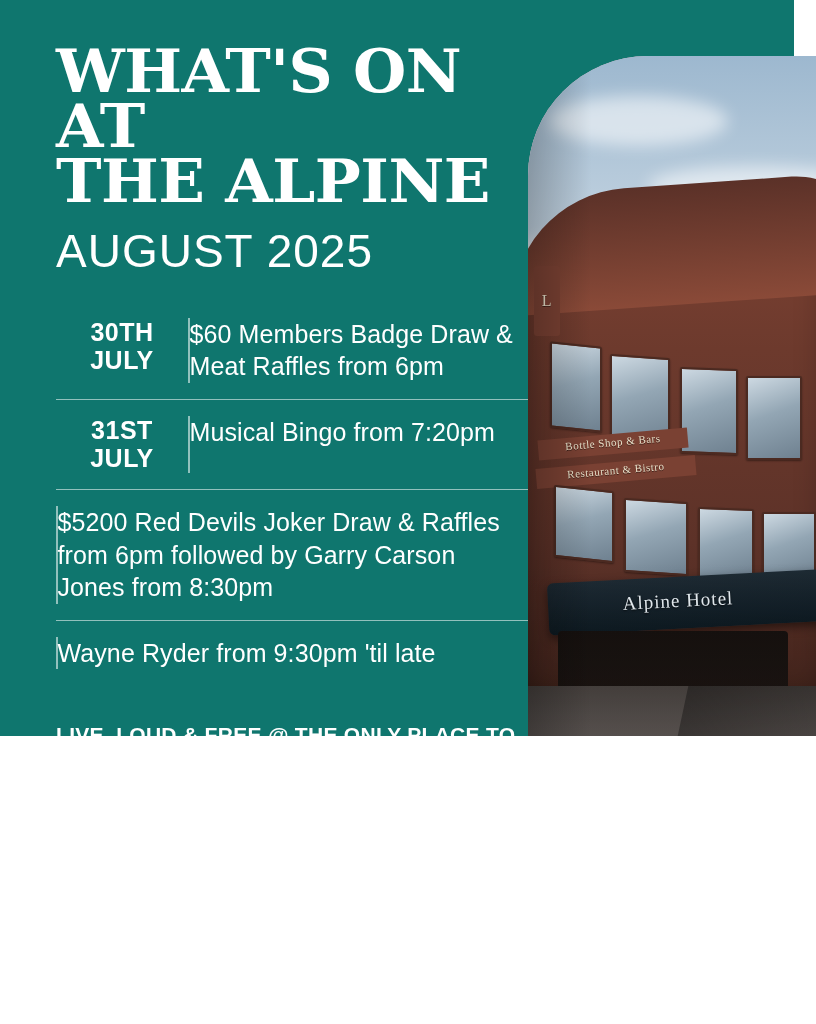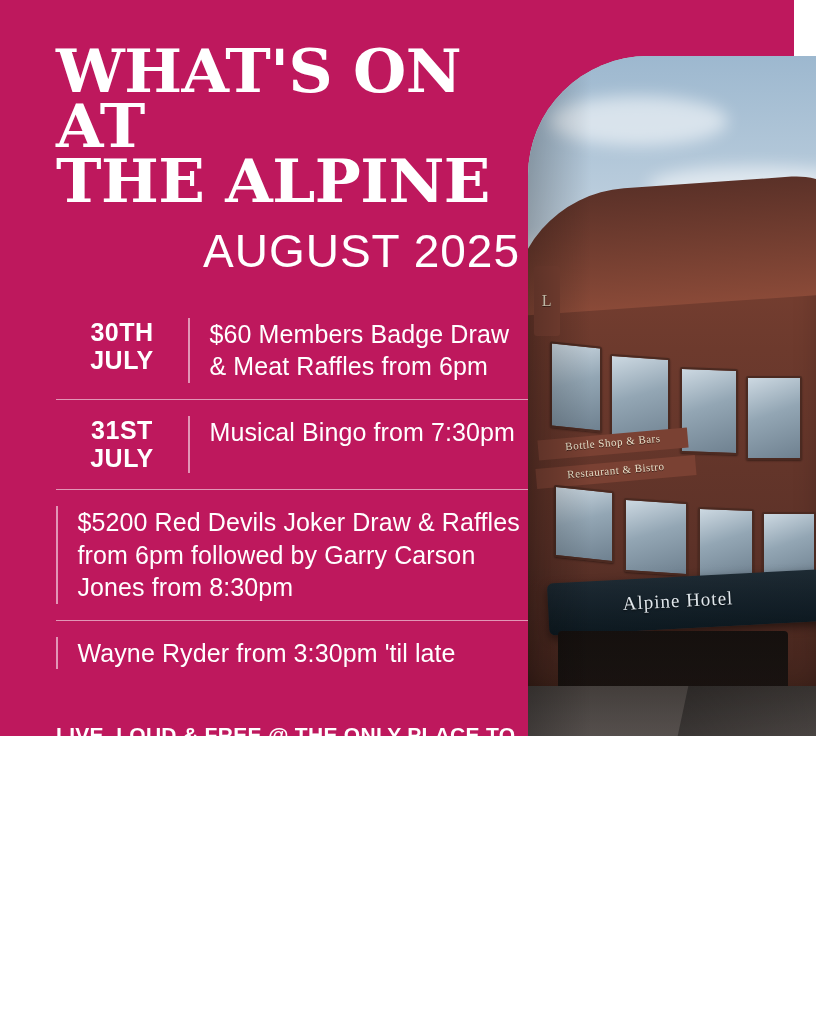--- a/index.html
+++ b/index.html
@@ -7,21 +7,21 @@
     width: 816px;
     height: 1024px;
     overflow: hidden;
     background: #ffffff;
     font-family: "Liberation Sans", sans-serif;
   }
   .poster {
     position: relative;
     width: 816px;
     height: 736px;
-    background: #be185d;
+    background: #0f766e;
     overflow: hidden;
   }
   
   .corner-notch {
     position: absolute;
     top: 0;
     right: 0;
     width: 22px;
     height: 228px;
     background: #ffffff;
@@ -156,21 +156,20 @@
     transform: scaleX(1.02);
     transform-origin: left center;
   }
   .title .l2 { display: block; }
   .subtitle {
     margin-top: 14px;
     font-size: 46px;
     letter-spacing: 1px;
     font-weight: 400;
     text-transform: uppercase;
-    text-align: right;
   }
   .schedule {
     margin-top: 32px;
     width: 472px;
   }
   .row {
     display: flex;
     align-items: stretch;
     border-top: 1.5px solid rgba(255,255,255,0.55);
     padding: 16px 0 16px 0;
@@ -188,21 +187,20 @@
     letter-spacing: 0.5px;
     text-align: center;
     text-transform: uppercase;
   }
   .row-sep {
     width: 1.5px;
     flex: 0 0 1.5px;
     background: rgba(255,255,255,0.55);
   }
   .row-desc {
-    padding-left: 20px;
     font-size: 25px;
     line-height: 1.30;
     font-weight: 300;
     letter-spacing: 0.1px;
   }
   .footer {
     margin-top: 34px;
     font-size: 21px;
     font-weight: 700;
     line-height: 1.55;
@@ -285,31 +283,31 @@
       </div>
 
       <div class="row">
         <div class="row-date">
           <span>
             <span>31ST</span><br>
             <span>JULY</span>
           </span>
         </div>
         <div class="row-sep"></div>
-        <div class="row-desc">Musical Bingo from 7:30pm</div>
+        <div class="row-desc">Musical Bingo from 7:20pm</div>
       </div>
 
       <div class="row">
         <div class="row-sep"></div>
         <div class="row-desc">$5200 Red Devils Joker Draw &amp; Raffles from 6pm followed by Garry Carson Jones from 8:30pm</div>
       </div>
 
       <div class="row">
         <div class="row-sep"></div>
-        <div class="row-desc">Wayne Ryder from 3:30pm 'til late</div>
+        <div class="row-desc">Wayne Ryder from 9:30pm 'til late</div>
       </div>
 
     </div>
 
     <div class="footer">LIVE, LOUD &amp; FREE @ THE ONLY PLACE TO BE</div>
   </div>
 
 </div>
 
 </body></html>

